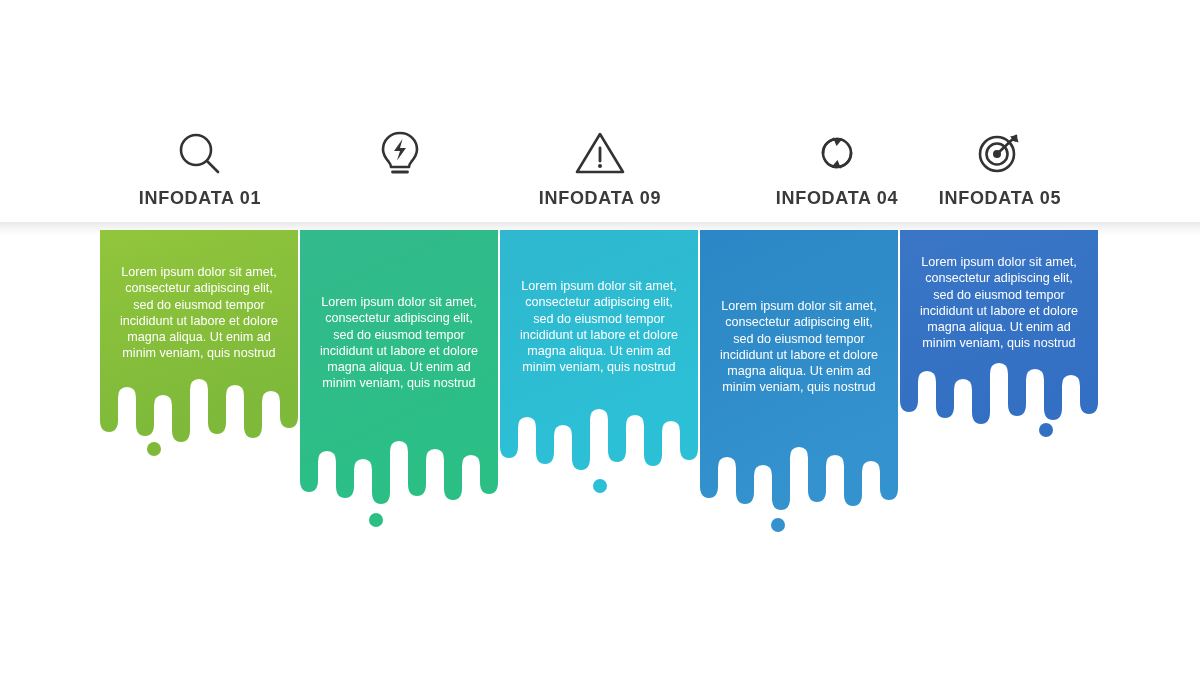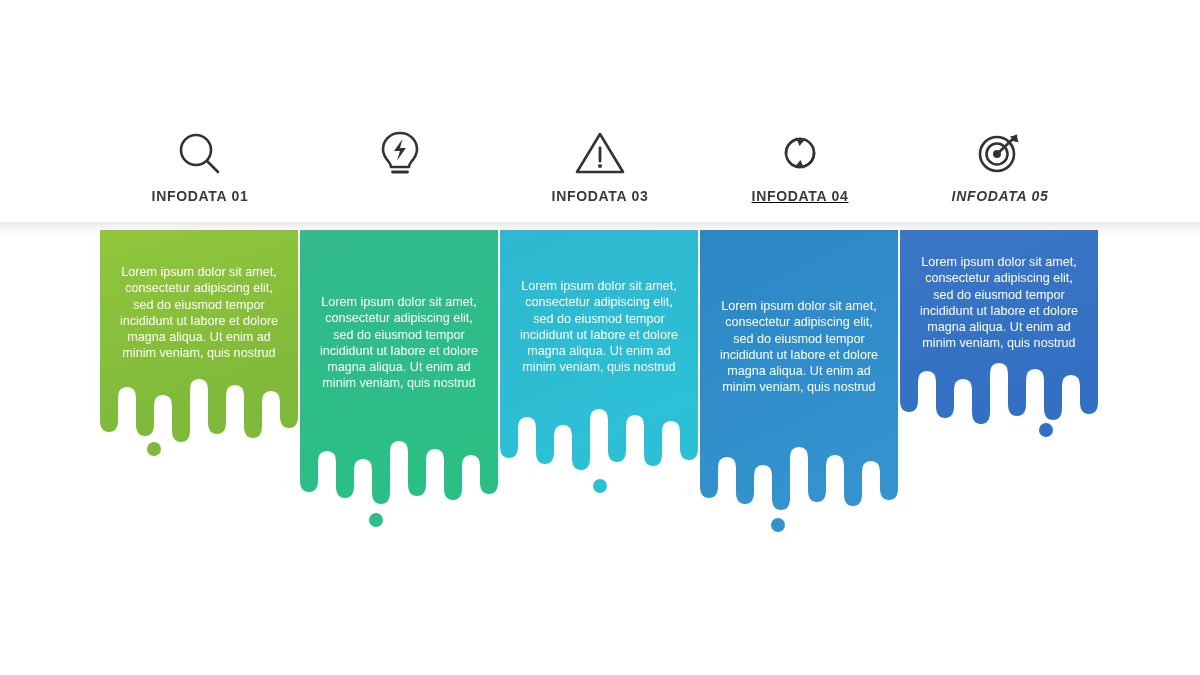--- a/index.html
+++ b/index.html
@@ -42,21 +42,21 @@
   }
   .head .icon-wrap {
     height: 54px;
     display: flex;
     align-items: center;
     justify-content: center;
   }
   .head svg { display: block; }
   .head .label {
     margin-top: 8px;
-    font-size: 14px;
+    font-size: 18px;
     font-weight: bold;
     letter-spacing: 0.7px;
     color: #3a3a3a;
     white-space: nowrap;
   }
 
   
   .col {
     position: absolute;
     width: 198px;
@@ -106,36 +106,36 @@
   </div>
 
   <div class="head" style="left:500px;">
     <div class="icon-wrap">
       <svg width="54" height="48" viewBox="0 0 54 48">
         <path d="M27 5 L50 43 L4 43 Z" fill="none" stroke="#333" stroke-width="2.6" stroke-linejoin="round"></path>
         <line x1="27" y1="19" x2="27" y2="32" stroke="#333" stroke-width="2.8" stroke-linecap="round"></line>
         <circle cx="27" cy="37" r="2" fill="#333"></circle>
       </svg>
     </div>
-    <div class="label">INFODATA 03</div>
-  </div>
-
-  <div class="head" style="left:700px;text-decoration:underline;">
+    <div class="label">INFODATA 09</div>
+  </div>
+
+  <div class="head" style="left:737px;">
     <div class="icon-wrap">
       <svg width="52" height="48" viewBox="0 0 52 48">
         <path d="M12 24 A14 14 0 1 1 22 37.4" fill="none" stroke="#333" stroke-width="2.6" stroke-linecap="round"></path>
         <path d="M40 24 A14 14 0 1 1 30 10.6" fill="none" stroke="#333" stroke-width="2.6" stroke-linecap="round"></path>
         <path d="M31 10.6 L22 8.5 L25.5 17 Z" fill="#333"></path>
         <path d="M21 37.4 L30 39.5 L26.5 31 Z" fill="#333"></path>
       </svg>
     </div>
     <div class="label">INFODATA 04</div>
   </div>
 
-  <div class="head" style="left:900px;font-style:italic;">
+  <div class="head" style="left:900px;">
     <div class="icon-wrap">
       <svg width="54" height="48" viewBox="0 0 54 48">
         <circle cx="24" cy="25" r="17" fill="none" stroke="#333" stroke-width="2.6"></circle>
         <circle cx="24" cy="25" r="10.5" fill="none" stroke="#333" stroke-width="2.6"></circle>
         <circle cx="24" cy="25" r="4" fill="#333"></circle>
         <line x1="24" y1="25" x2="43" y2="7" stroke="#333" stroke-width="2.6" stroke-linecap="round"></line>
         <path d="M37 7.5 L44 6 L42.5 13 Z" fill="#333"></path>
         <path d="M43.5 5.5 L45.5 13.5 L38.5 11.5 Z" fill="#333"></path>
       </svg>
     </div>

